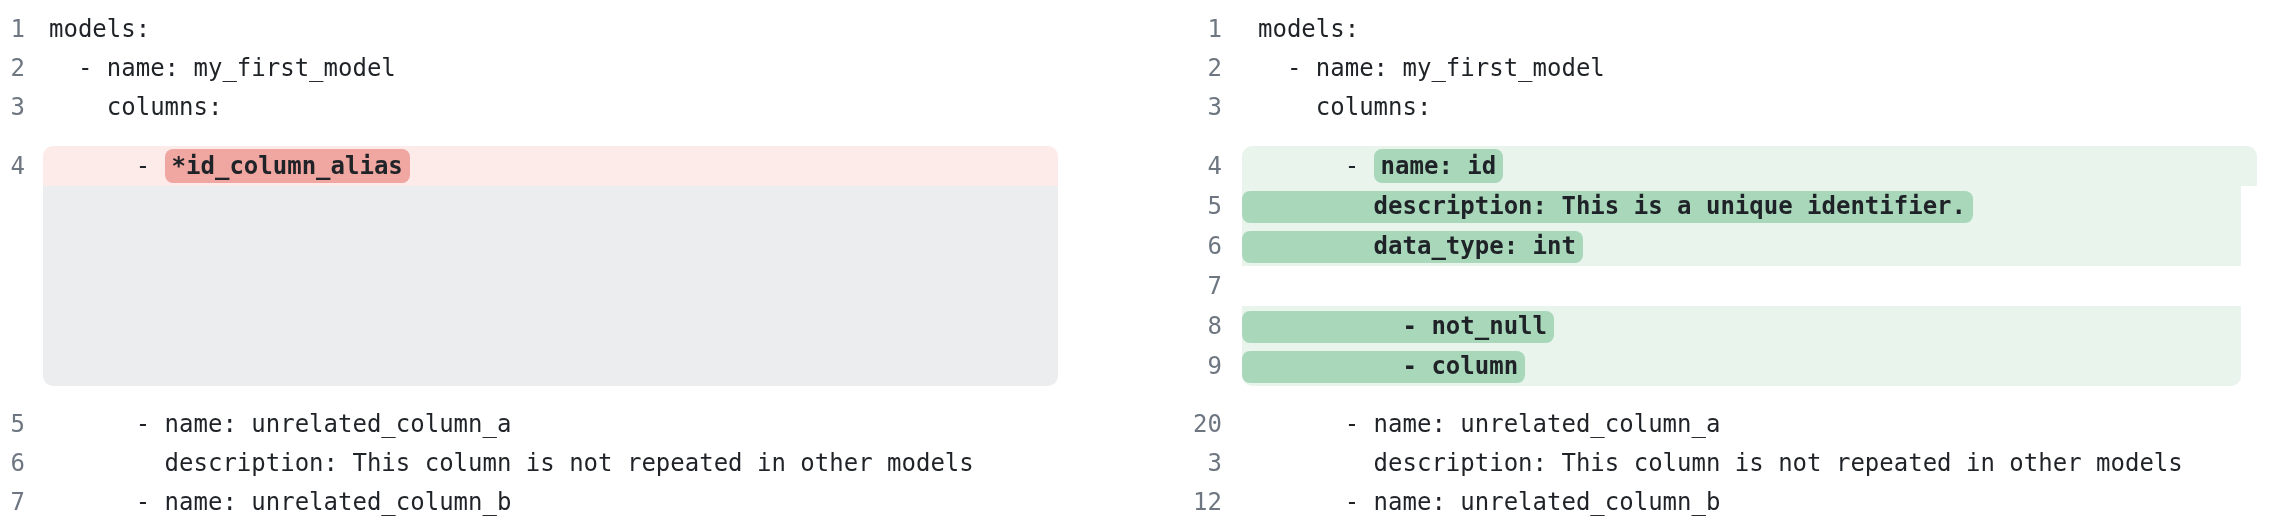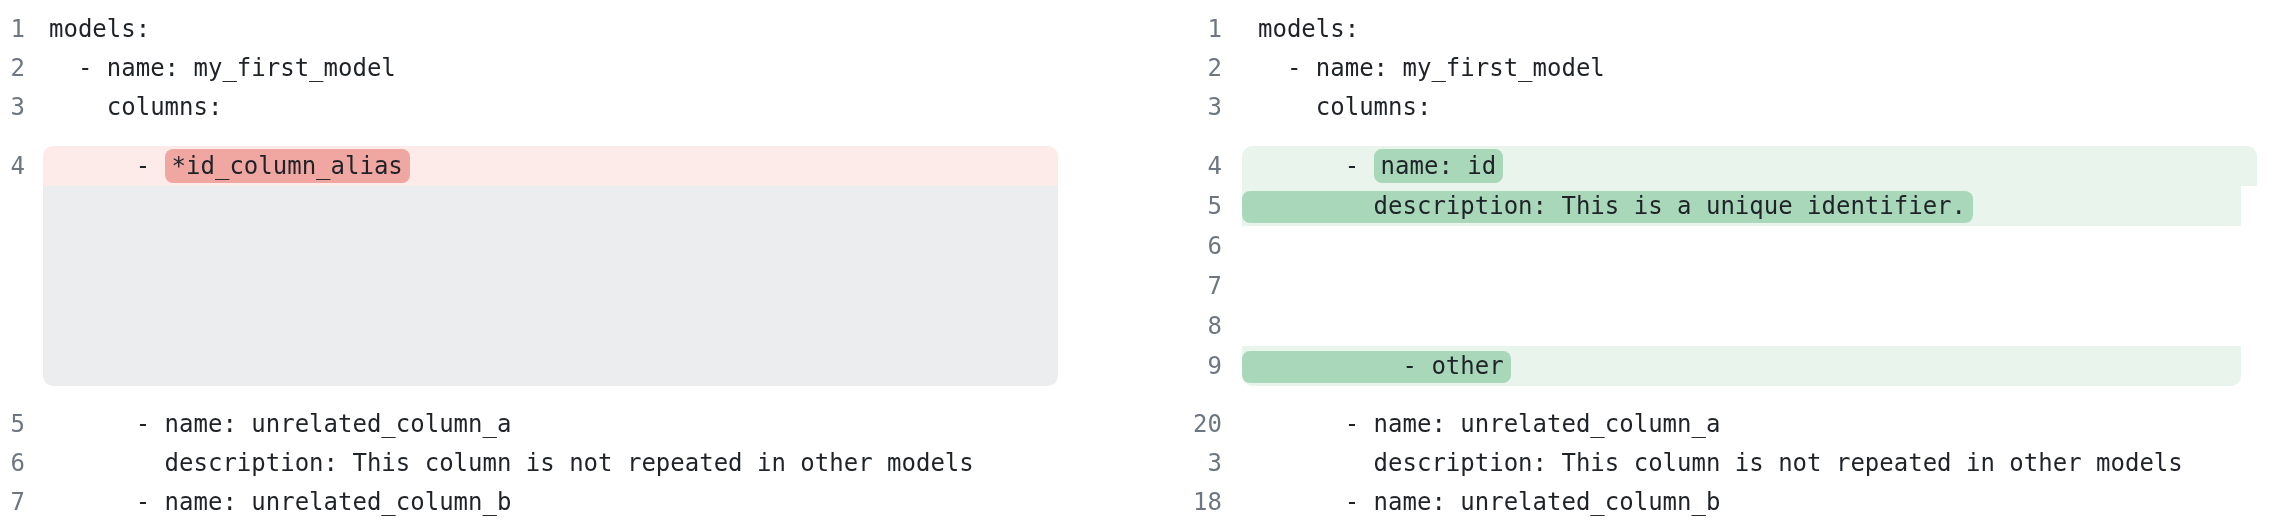--- a/index.html
+++ b/index.html
@@ -55,20 +55,21 @@
   .hl-wrap { margin: 19px 0; }
 
   
   .code.del-bg {
     background: #fcebe9;
     border-radius: 10px 10px 0 0;
   }
   .tok {
     border-radius: 8px;
     padding: 3px 7px;
+    font-weight: bold;
   }
   .tok.del-tok { background: #f0a6a1; }
 
   .spacer-row { height: 200px !important; }
   .code.spacer-bg {
     background: #ebedef;
     border-radius: 0 0 10px 10px;
     height: 200px;
   }
 
@@ -146,40 +147,42 @@
       <div class="row">
         <div class="gutter">4</div>
         <div class="code add-bg"><span>      - </span><span class="tok add-tok">name: id</span></div>
       </div>
       <div class="row">
         <div class="gutter">5</div>
         <div class="code add-bg edge-tok-line"><span class="tok add-tok edge">        description: This is a unique identifier.</span></div>
       </div>
       <div class="row">
         <div class="gutter">6</div>
+        <div class="code add-bg edge-tok-line"><span class="tok add-tok edge">        data_type: int</span></div>
       </div>
       <div class="row">
         <div class="gutter">7</div>
       </div>
       <div class="row">
         <div class="gutter">8</div>
+        <div class="code add-bg edge-tok-line"><span class="tok add-tok edge">          - not_null</span></div>
       </div>
       <div class="row">
         <div class="gutter">9</div>
-        <div class="code add-bg edge-tok-line"><span class="tok add-tok edge">          - other</span></div>
+        <div class="code add-bg edge-tok-line"><span class="tok add-tok edge">          - column</span></div>
       </div>
     </div>
 
     <div class="row">
       <div class="gutter">20</div>
       <div class="code"><span>      - name: unrelated_column_a</span></div>
     </div>
     <div class="row">
       <div class="gutter">3</div>
       <div class="code"><span>        description: This column is not repeated in other models</span></div>
     </div>
     <div class="row">
-      <div class="gutter">18</div>
+      <div class="gutter">12</div>
       <div class="code"><span>      - name: unrelated_column_b</span></div>
     </div>
 
   </section>
 </div>
 
 </body></html>

